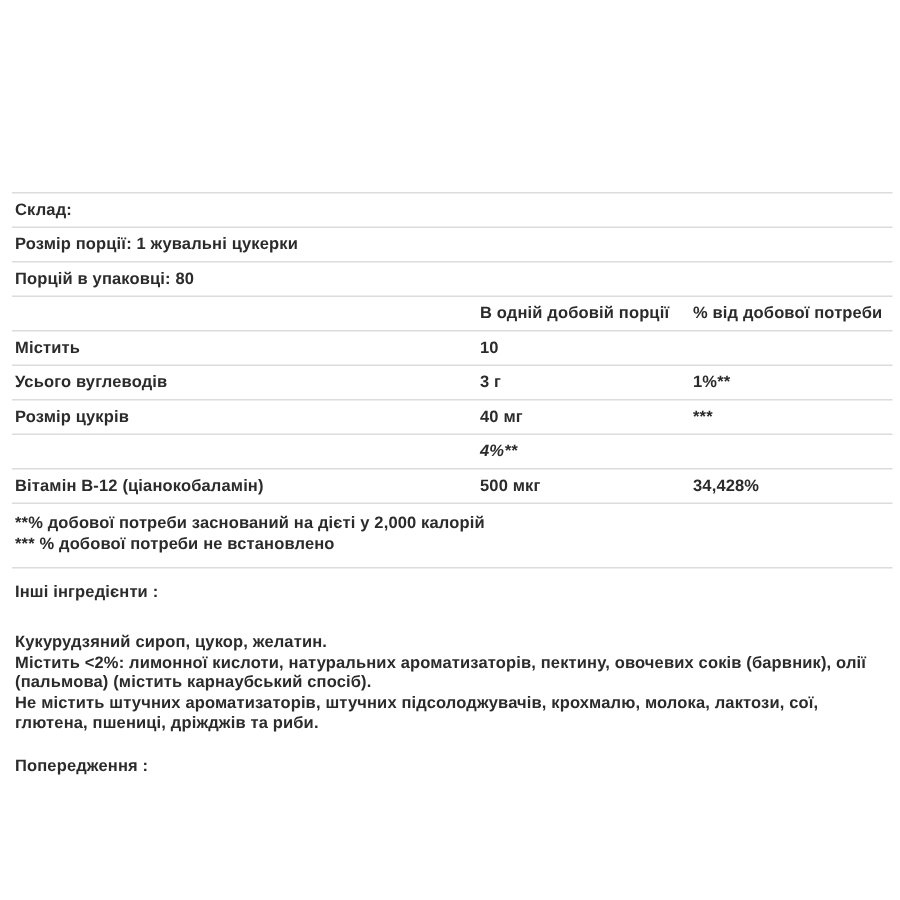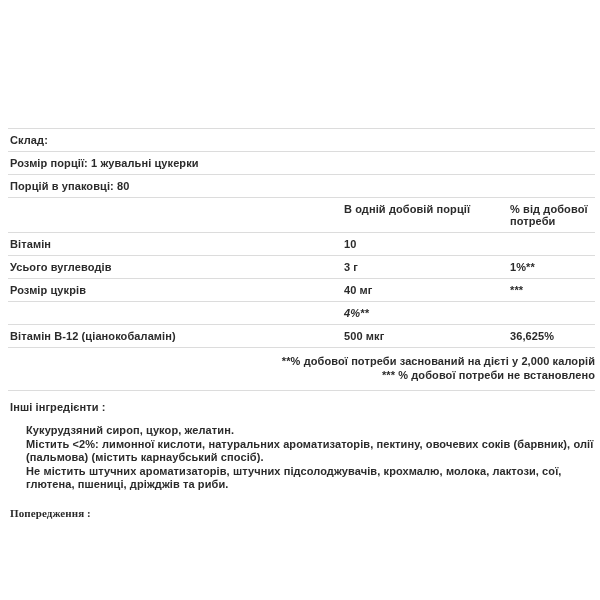--- a/index.html
+++ b/index.html
@@ -23,55 +23,53 @@
     border-top: 1px solid var(--border-color, #dcdcdc);
     padding: 5px 0 5px 2px;
     line-height: 12px;
   }
   .facts-row {
     display: grid;
     grid-template-columns: 310px 142px 1fr;
     border-top: 1px solid var(--border-color, #dcdcdc);
     padding: 5px 0 5px 2px;
     line-height: 12px;
-    gap: 24px;
   }
   .facts-row .cell { padding-right: 6px; }
   .row-italic { font-style: italic; }
   .footnotes {
     border-top: 1px solid var(--border-color, #dcdcdc);
     padding: 6px 0 8px 2px;
     line-height: 14px;
-    text-align: right;
   }
   .other-section {
     border-top: 1px solid var(--border-color, #dcdcdc);
     padding: 10px 0 0 2px;
   }
-  .other-title { margin-bottom: 11px; line-height: 12px; }
-  .paras div { line-height: 13.5px; margin-left: 16px; }
-  .warnings-title { margin-top: 15px; line-height: 12px; font-family: Liberation Serif, serif; }
+  .other-title { margin-bottom: 21px; line-height: 12px; }
+  .paras div { line-height: 13.5px; }
+  .warnings-title { margin-top: 15px; line-height: 12px; }
 </style>
 </head>
 <body>
 
 <div class="label">
 
   <div class="info-row">Склад:</div>
   <div class="info-row">Розмір порції: 1 жувальні цукерки</div>
   <div class="info-row">Порцій в упаковці: 80</div>
 
   <div class="facts-row">
     <div class="cell"></div>
     <div class="cell">В одній добовій порції</div>
     <div class="cell">% від добової потреби</div>
   </div>
 
   <div class="facts-row">
-    <div class="cell">Вітамін</div>
+    <div class="cell">Містить</div>
     <div class="cell">10</div>
     <div class="cell"></div>
   </div>
 
   <div class="facts-row">
     <div class="cell">Усього вуглеводів</div>
     <div class="cell">3 г</div>
     <div class="cell">1%**</div>
   </div>
 
@@ -82,21 +80,21 @@
   </div>
 
   <div class="facts-row row-italic">
     <div class="cell"></div>
     <div class="cell">4%**</div>
   </div>
 
   <div class="facts-row">
     <div class="cell">Вітамін B-12 (ціанокобаламін)</div>
     <div class="cell">500 мкг</div>
-    <div class="cell">36,625%</div>
+    <div class="cell">34,428%</div>
   </div>
 
   <div class="footnotes">
     <div>**% добової потреби заснований на дієті у 2,000 калорій</div>
     <div>*** % добової потреби не встановлено</div>
   </div>
 
   <div class="other-section">
     <div class="other-title">Інші інгредієнти :</div>
     <div class="paras">

